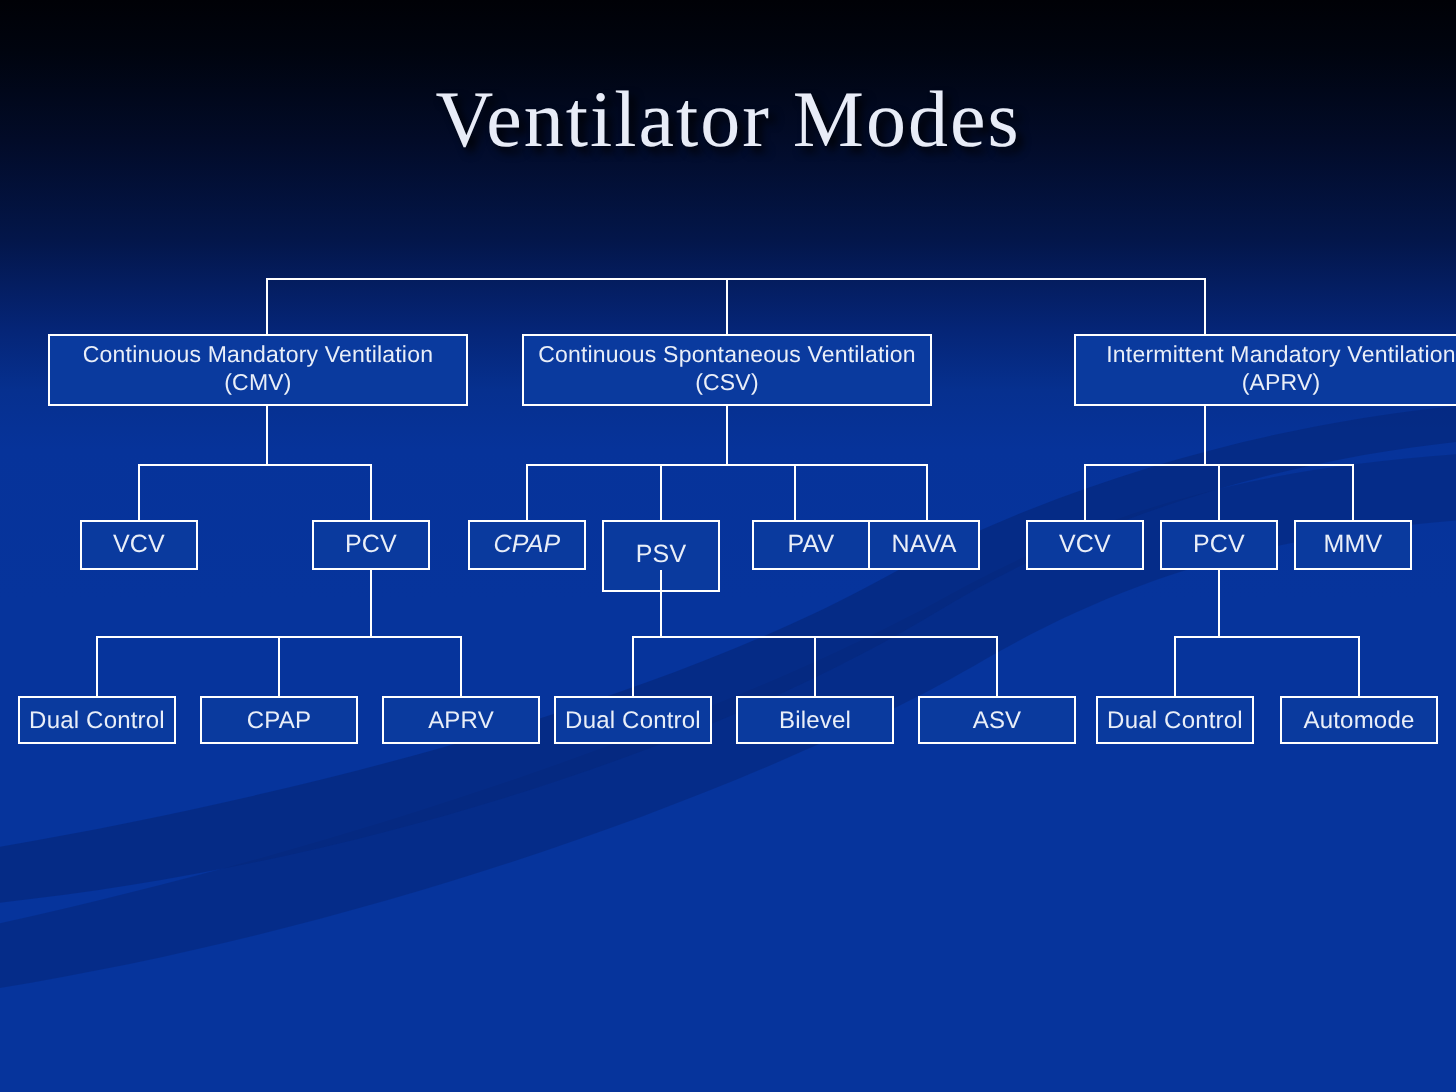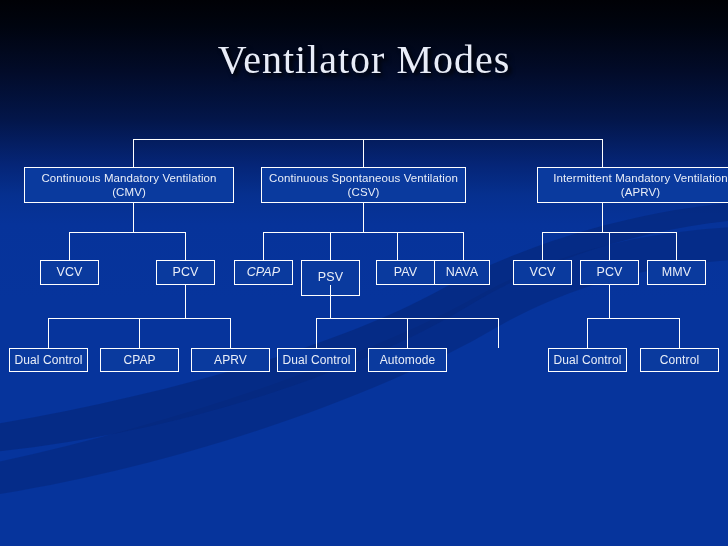--- a/index.html
+++ b/index.html
@@ -170,22 +170,25 @@
   <div class="node lvl3" style="left:100px; top:348px; width:79px; height:24px;">
     <span>CPAP</span>
   </div>
   <div class="node lvl3" style="left:191px; top:348px; width:79px; height:24px;text-align:right;">
     <span>APRV</span>
   </div>
   <div class="node lvl3" style="left:277px; top:348px; width:79px; height:24px;">
     <span>Dual Control</span>
   </div>
   <div class="node lvl3" style="left:368px; top:348px; width:79px; height:24px;">
-    <span>Automode</span>
+    <span>Bilevel</span>
+  </div>
+  <div class="node lvl3" style="left:459px; top:348px; width:79px; height:24px;">
+    <span>ASV</span>
   </div>
   <div class="node lvl3" style="left:548px; top:348px; width:79px; height:24px;">
     <span>Dual Control</span>
   </div>
   <div class="node lvl3" style="left:640px; top:348px; width:79px; height:24px;">
-    <span>Control</span>
+    <span>Automode</span>
   </div>
 
 </div>
 
 </body></html>

